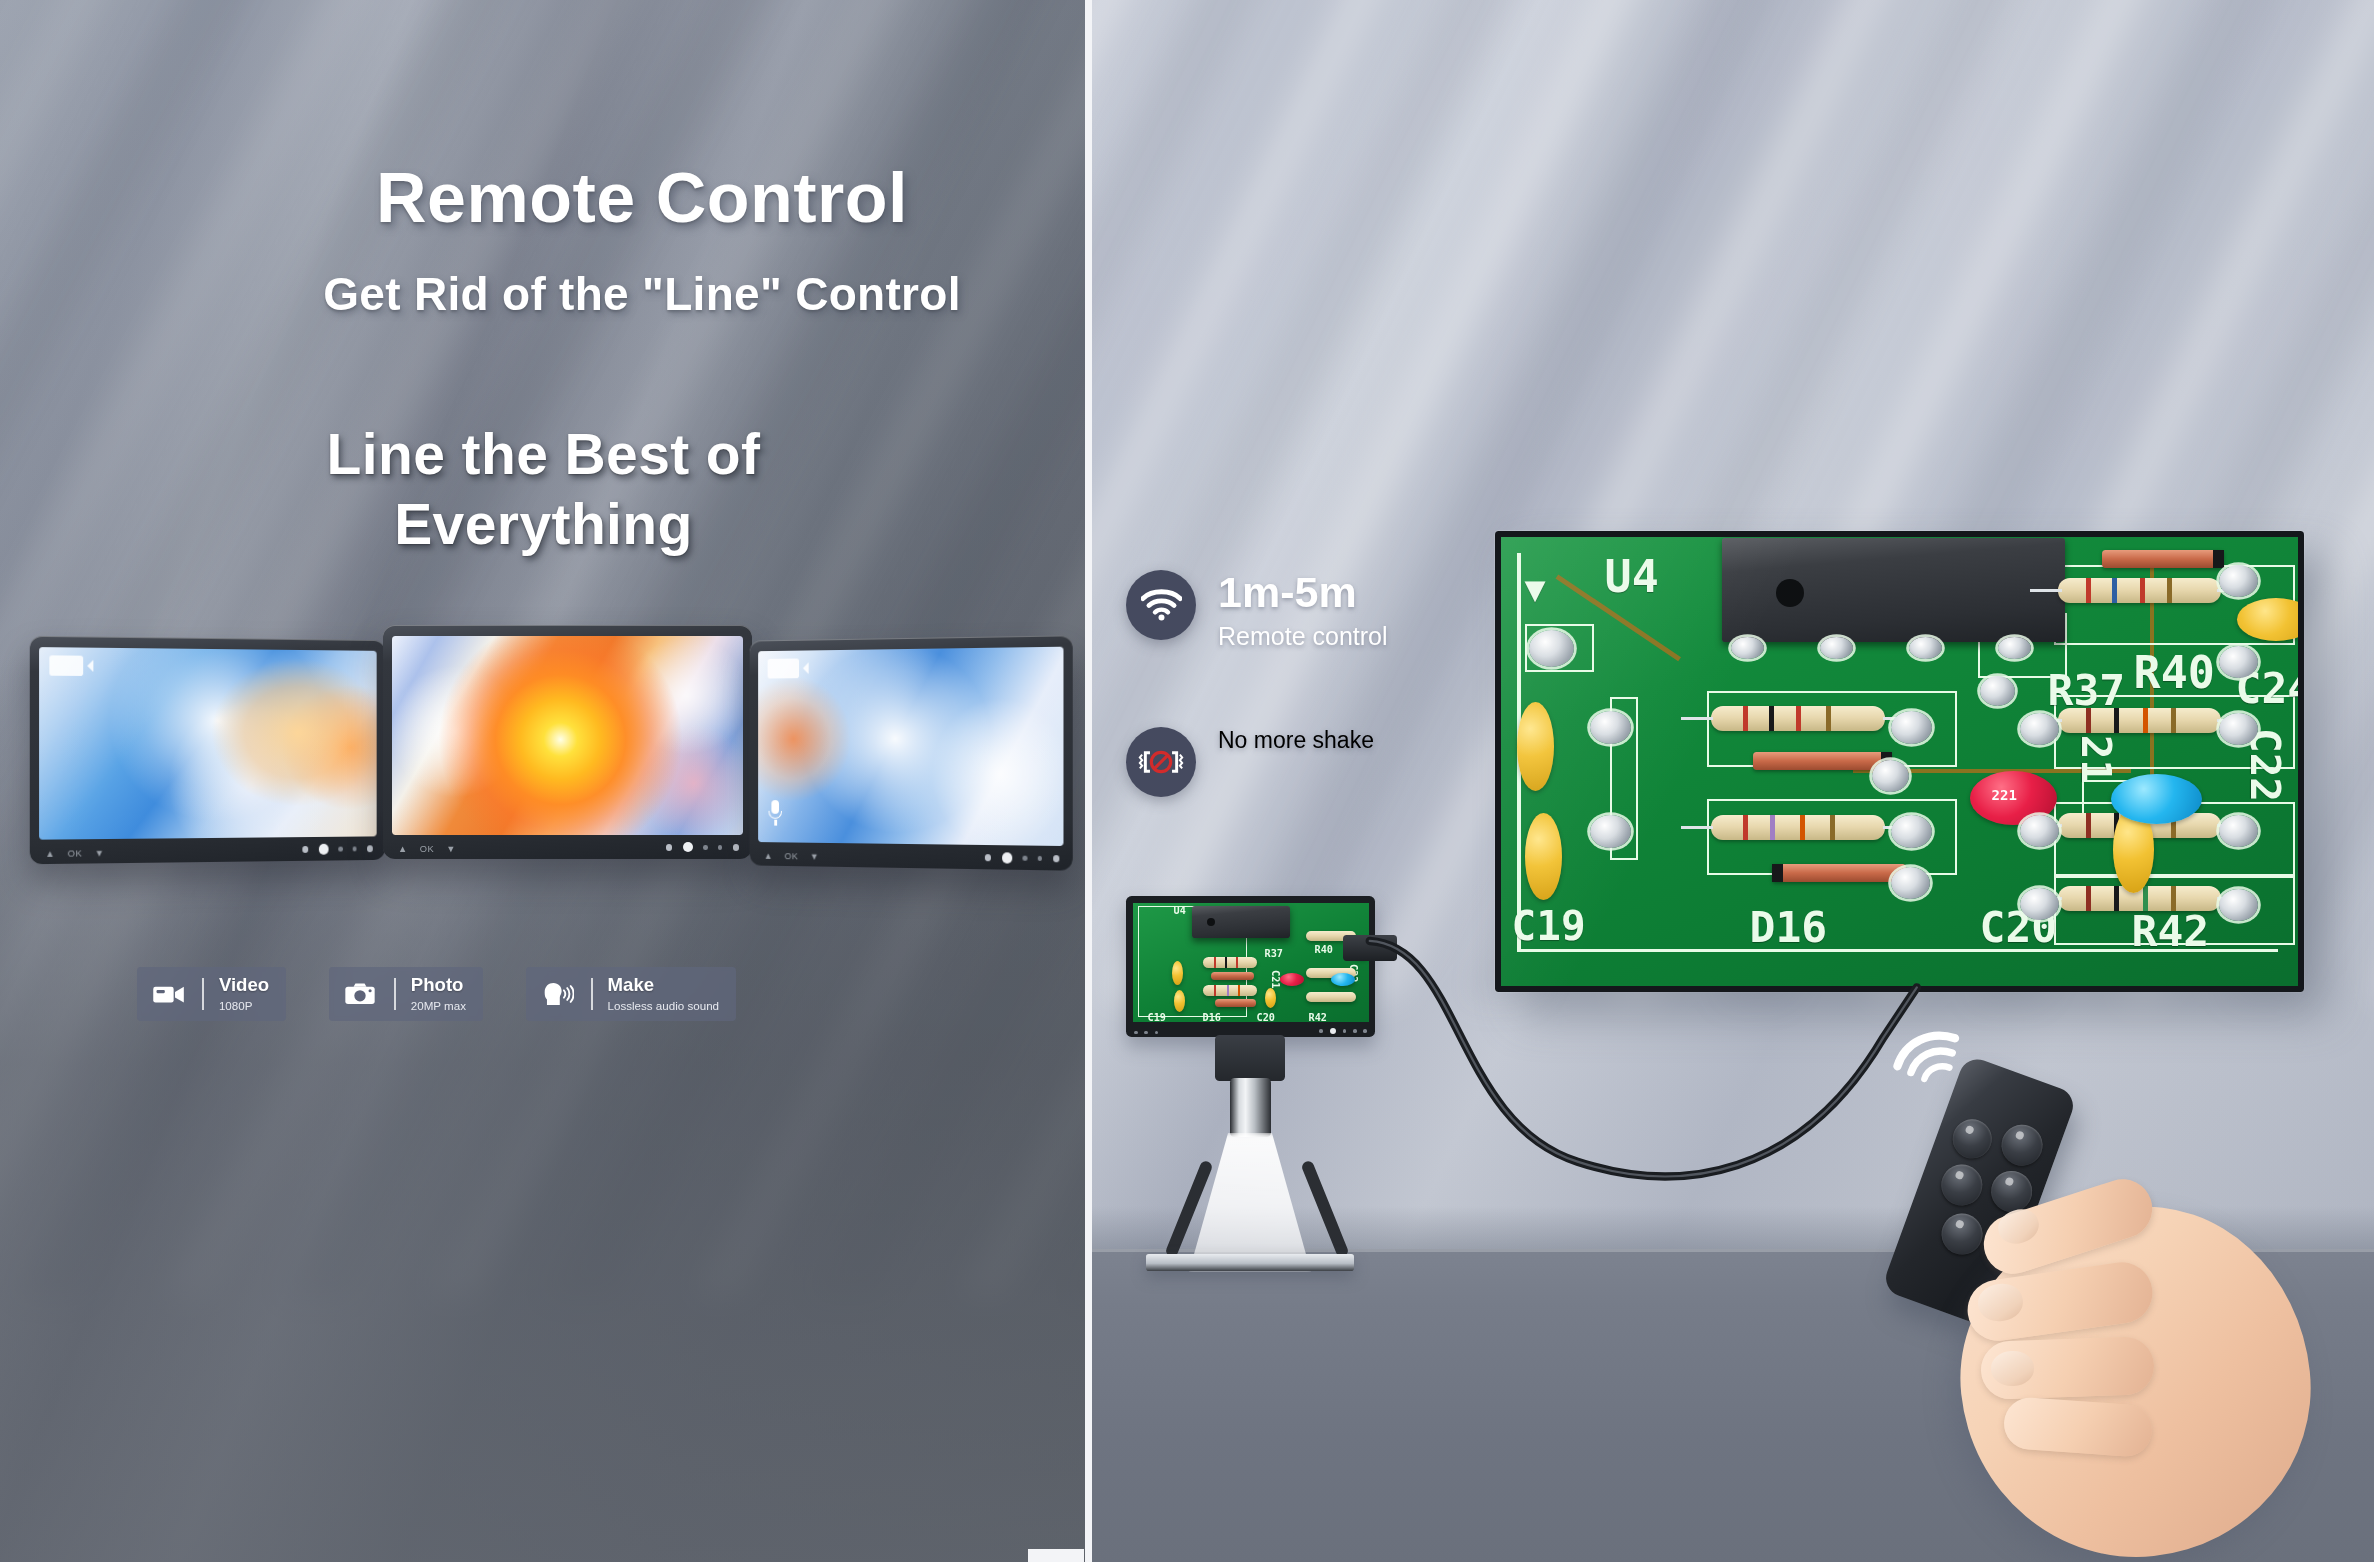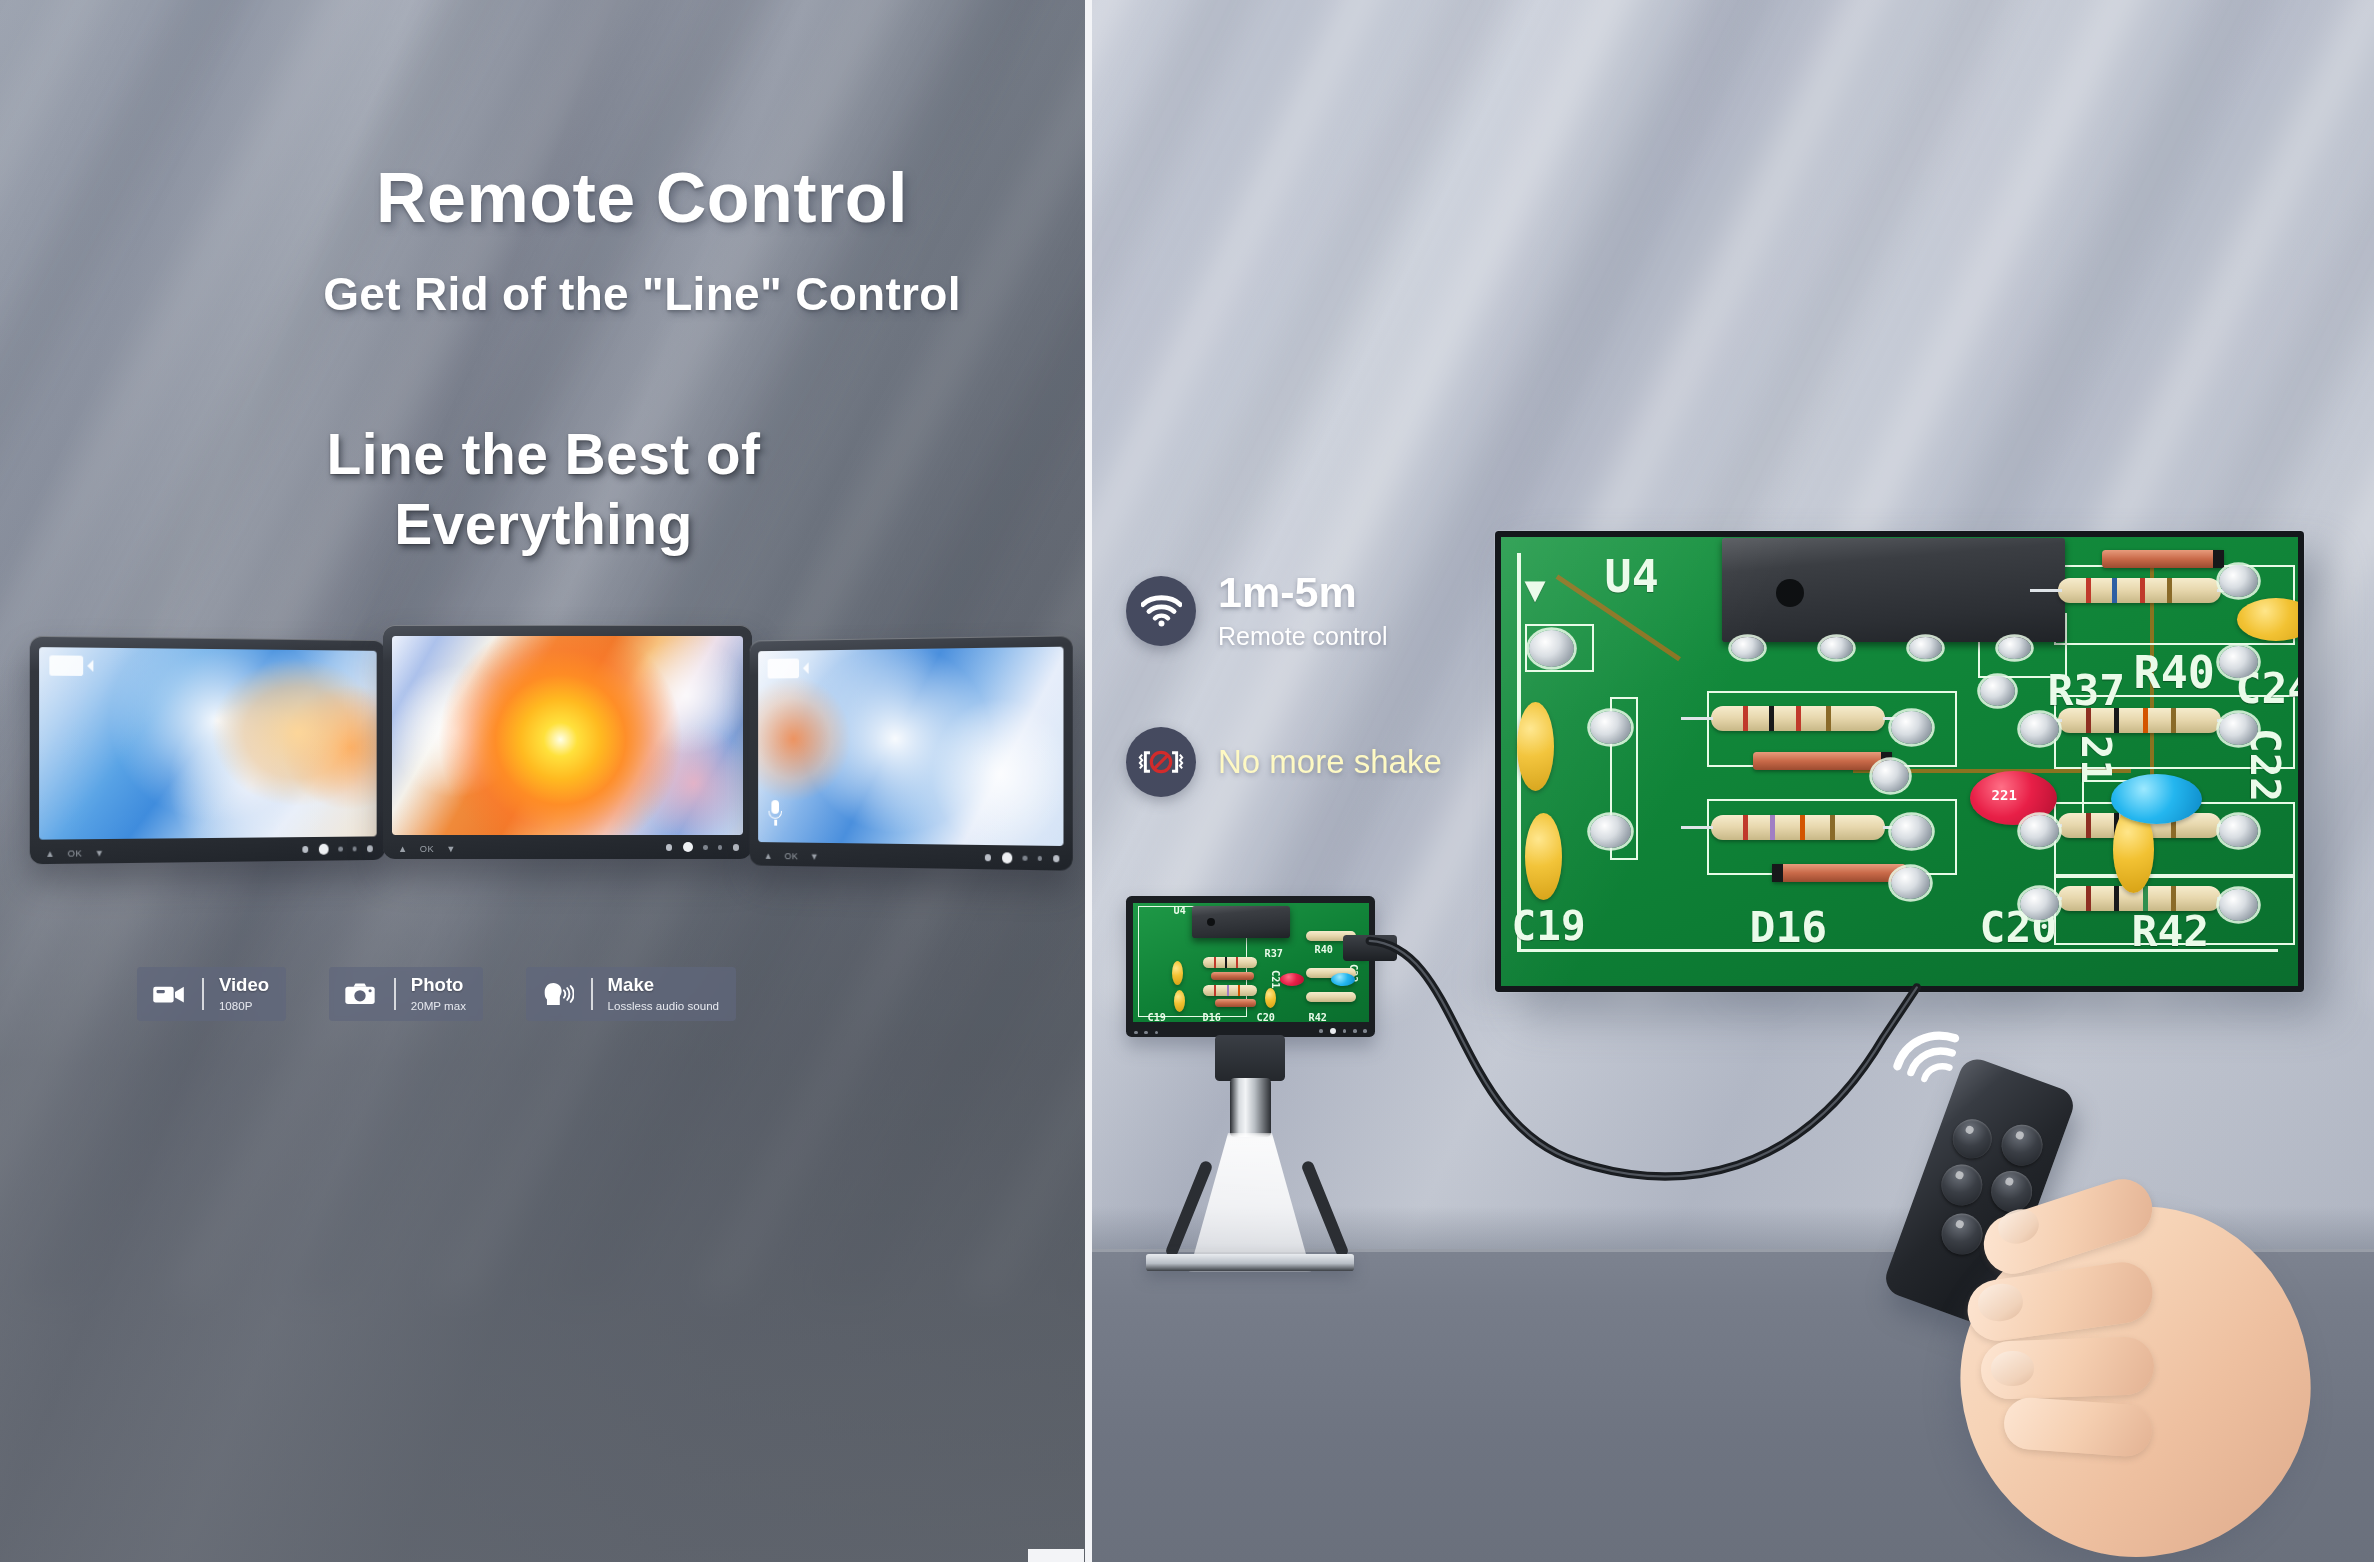--- a/index.html
+++ b/index.html
@@ -146,30 +146,30 @@
     background:rgba(96,102,124,.70);padding:8.3px 16.7px 8.3px 13px;border-radius:3.7px;
     backdrop-filter:blur(1.9px);
   }
   .badge .bicon{width:37px;display:flex;align-items:center;justify-content:center;color:#fff;}
   .badge .sep{width:1.9px;height:32px;background:rgba(255,255,255,.75);}
   .badge .btxt .t1{font-size:18.6px;font-weight:bold;color:#fff;line-height:1.12;
     text-shadow:0 0.9px 1.9px rgba(0,0,0,.3);}
   .badge .btxt .t2{font-size:11.6px;color:#e7e9ef;line-height:1.3;margin-top:1.9px;}
 
   
-  .feat{position:absolute;display:flex;align-items:center;gap:22px;}
+  .feat{position:absolute;display:flex;gap:22px;}
   #feat1{left:1126px;top:570px;}
   #feat2{left:1126px;top:727px;}
   .fcircle{width:70px;height:70px;border-radius:50%;background:#454a5f;
     display:flex;align-items:center;justify-content:center;box-shadow:0 4.6px 13px rgba(60,66,84,.35);}
   .ftxt .ft1{font-size:43px;font-weight:bold;color:#fff;line-height:1.06;
     text-shadow:0 1.9px 4.6px rgba(92,98,116,.5);}
   .ftxt .ft2{font-size:25px;color:#fff;line-height:1.3;margin-top:4.6px;
     text-shadow:0 1.9px 4.6px rgba(92,98,116,.5);}
-  .ftxt .ft-solo{font-size:33px;color:#fef9c3;text-shadow:0 1.9px 5.6px rgba(92,98,116,.5);}
+  .ftxt .ft-solo{font-size:23px;color:#000000;text-shadow:0 1.9px 5.6px rgba(92,98,116,.5);}
 
   
   .tv{
     position:absolute;left:1495px;top:531px;width:809px;height:461px;
     background:#14171b;border-radius:3.7px;padding:5.6px;
     box-shadow:24px 24px 43px rgba(96,104,120,.45), 0 0 0 0.9px rgba(255,255,255,.14);
   }
   .tv .screen{position:relative;width:100%;height:100%;overflow:hidden;background:#0b7a35;}
   .tv .screen:after{content:"";position:absolute;inset:0;pointer-events:none;
     background:linear-gradient(118deg,rgba(255,255,255,.10) 0%,rgba(255,255,255,0) 30%);}

